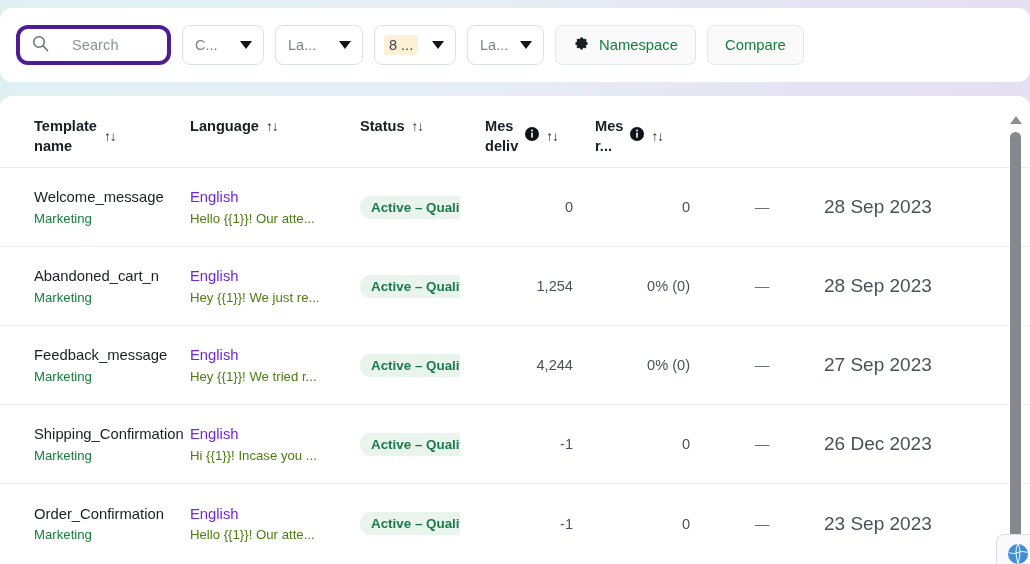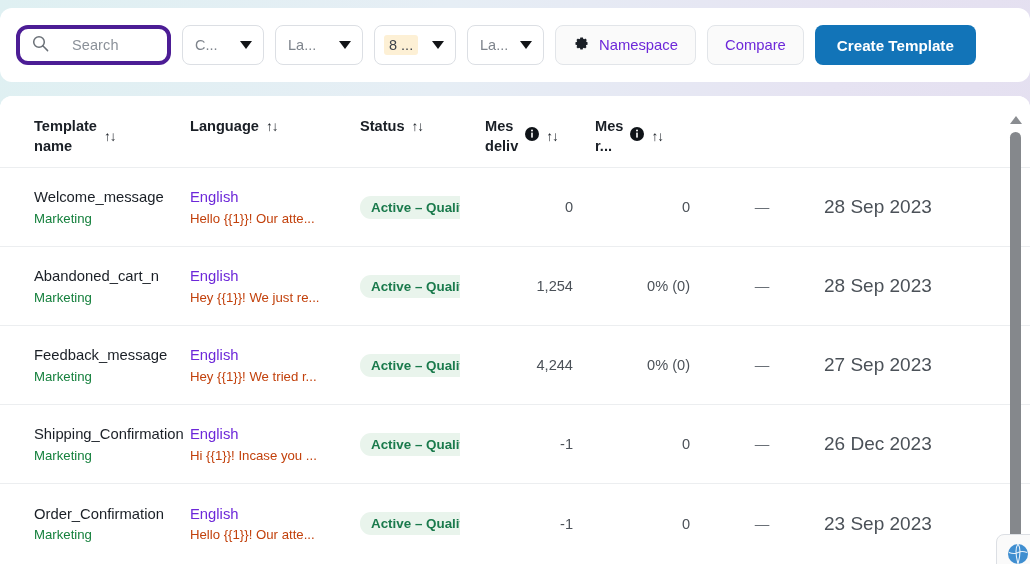--- a/index.html
+++ b/index.html
@@ -93,21 +93,21 @@
     align-items: center;
     justify-content: center;
     gap: 9px;
     font-size: 14.8px;
     white-space: nowrap;
     padding: 0 17px;
   }
   .btn-ghost {
     border: 1px solid #e2e5e9;
     background: #fafafa;
-    color: #6d28d9;
+    color: #15803d;
   }
   .btn-primary {
     background: #1274b8;
     color: #ffffff;
     font-weight: bold;
     border: none;
     padding: 0 22px;
     font-size: 15.2px;
   }
   .gear { flex: 0 0 auto; display: block; }
@@ -200,21 +200,21 @@
     color: #15803d;
     margin-top: 3px;
   }
   .cell-lang-main {
     font-size: 14.8px;
     color: #6d28d9;
     line-height: 1.35;
   }
   .cell-lang-sub {
     font-size: 13.2px;
-    color: #c2410c;
+    color: #4d7c0f;
     margin-top: 3px;
     white-space: nowrap;
     overflow: hidden;
     width: 150px;
   }
 
   .badge-clip {
     width: 100px;
     overflow: hidden;
   }
@@ -333,23 +333,20 @@
         <path fill="#1a1f26" d="M17.4 8.6l-1.5-.3a6 6 0 00-.5-1.2l.9-1.3-1.8-1.8-1.3.9a6 6 0 00-1.2-.5l-.3-1.5H8.6l-.3 1.5a6 6 0 00-1.2.5l-1.3-.9-1.8 1.8.9 1.3a6 6 0 00-.5 1.2l-1.5.3v2.8l1.5.3c.13.42.3.82.5 1.2l-.9 1.3 1.8 1.8 1.3-.9c.38.2.78.37 1.2.5l.3 1.5h2.8l.3-1.5c.42-.13.82-.3 1.2-.5l1.3.9 1.8-1.8-.9-1.3c.2-.38.37-.78.5-1.2l1.5-.3V8.6z"></path>
       </svg>
     </span>
     <span>Namespace</span>
   </div>
 
   <div class="btn btn-ghost">
     <span>Compare</span>
   </div>
 
-  <div class="btn btn-primary">
-    <span>Create Template</span>
-  </div>
 </div>
 
 <div class="table-card">
 
   <div class="thead">
 
     <div class="c-name">
       <div class="th">
         <span class="th-text">Template
 name</span>

